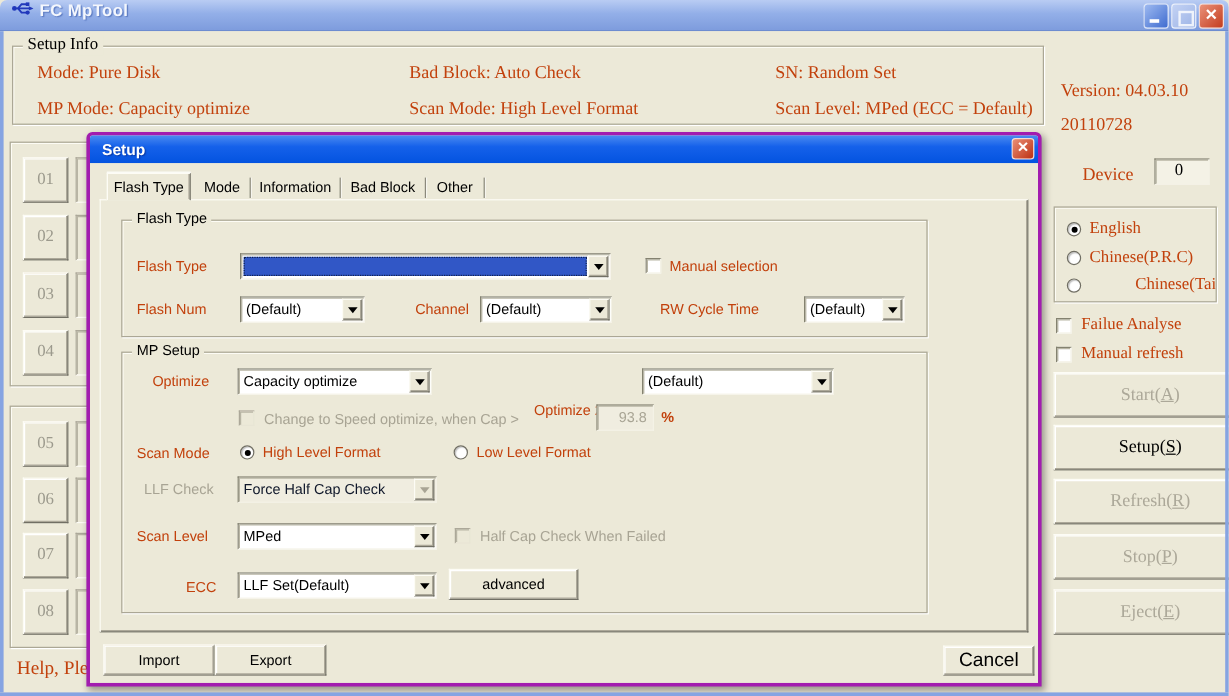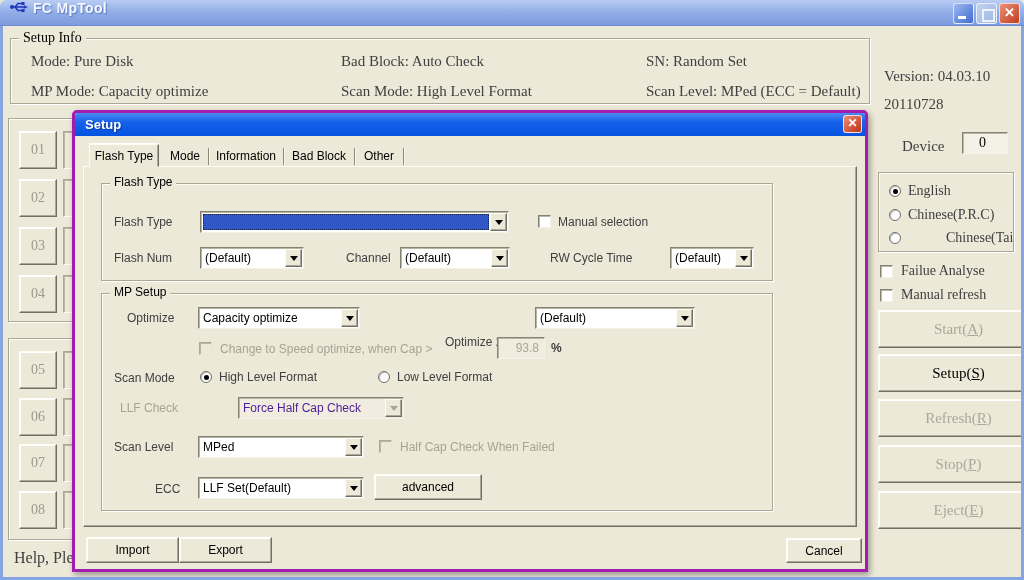--- a/index.html
+++ b/index.html
@@ -38,33 +38,33 @@
     display:flex;align-items:center;justify-content:center;position:absolute;}
   .sunken{background:#fff;border:1px solid;border-color:#848270 #f4f2e6 #f4f2e6 #848270;
     box-shadow:inset 1px 1px 0 #b8b5a4;}
   .combo{position:absolute;height:22px;background:#fff;border:1px solid;
     border-color:#848270 #f4f2e6 #f4f2e6 #848270;box-shadow:inset 1px 1px 0 #b8b5a4;
     font-size:12px;display:flex;align-items:center;padding-left:4px;color:#000;}
   .combo .arrowbtn{position:absolute;right:1px;top:1px;bottom:1px;width:17px;background:#ece9d8;
     border:1px solid;border-color:#fdfcf5 #716f64 #716f64 #fdfcf5;
     box-shadow:inset -1px -1px 0 #aca899;display:flex;align-items:center;justify-content:center;}
   .combo .arrowbtn::after{content:"";border:4px solid transparent;border-top:5px solid #000;margin-top:5px;}
-  .combo.disabled{background:#f0ede0;color:#4c1d95;margin-left:40px;}
+  .combo.disabled{background:#f0ede0;color:#0f172a;}
   .combo.disabled .arrowbtn::after{border-top-color:#a8a494;}
   .combo.focusblue{padding:0;}
   .combo.focusblue .fill{position:absolute;left:2px;top:2px;bottom:2px;right:19px;background:#3157c6;
     outline:1px dotted #10214d;outline-offset:-1px;}
   .checkbox{width:13px;height:13px;background:#fff;border:1px solid;position:absolute;
     border-color:#848270 #f4f2e6 #f4f2e6 #848270;box-shadow:inset 1px 1px 0 #b8b5a4;}
   .checkbox.disabled{background:#ece9d8;border-color:#aca899 #e8e5d5 #e8e5d5 #aca899;}
   .radio{width:12px;height:12px;border-radius:50%;background:#fff;border:1px solid #716f64;
     box-shadow:inset 1px 1px 1px rgba(0,0,0,.25);position:absolute;display:flex;
     align-items:center;justify-content:center;}
   .radio.checked::after{content:"";width:5px;height:5px;border-radius:50%;background:#000;}
-  .lbl{position:absolute;font-size:12px;color:#404040;white-space:nowrap;}
+  .lbl{position:absolute;font-size:12px;color:#c2410c;white-space:nowrap;}
   .lbl.gray{color:#a8a494;}
   .key{text-decoration:underline;}
 
   
   .portbtn{width:38px;height:38px;font-family:"Liberation Serif",serif;font-size:14px;color:#9c9a8d;}
   .portstub{position:absolute;width:40px;height:38px;background:#ece9d8;border:1px solid;
     border-color:#aca899 #fdfcf5 #fdfcf5 #aca899;}
 
   
   .actbtn{left:878px;width:161px;height:38px;font-family:"Liberation Serif",serif;font-size:15px;}
@@ -322,21 +322,21 @@
         </div>
       </div>
     </div>
 
     <div class="btn3d" style="left:11px;top:401px;width:93px;height:26px;font-size:12px;">
       <span>Import</span>
     </div>
     <div class="btn3d" style="left:104px;top:401px;width:93px;height:26px;font-size:12px;">
       <span>Export</span>
     </div>
-    <div class="btn3d" style="left:711px;top:402px;width:76px;height:25px;font-size:12px;">
+    <div class="btn3d" style="left:711px;top:402px;width:76px;height:25px;font-size:16px;">
       <span>Cancel</span>
     </div>
   </div>
 </div>
 
 <div class="frame l"></div>
 <div class="frame r"></div>
 <div class="frame b"></div>
 
 </body></html>

